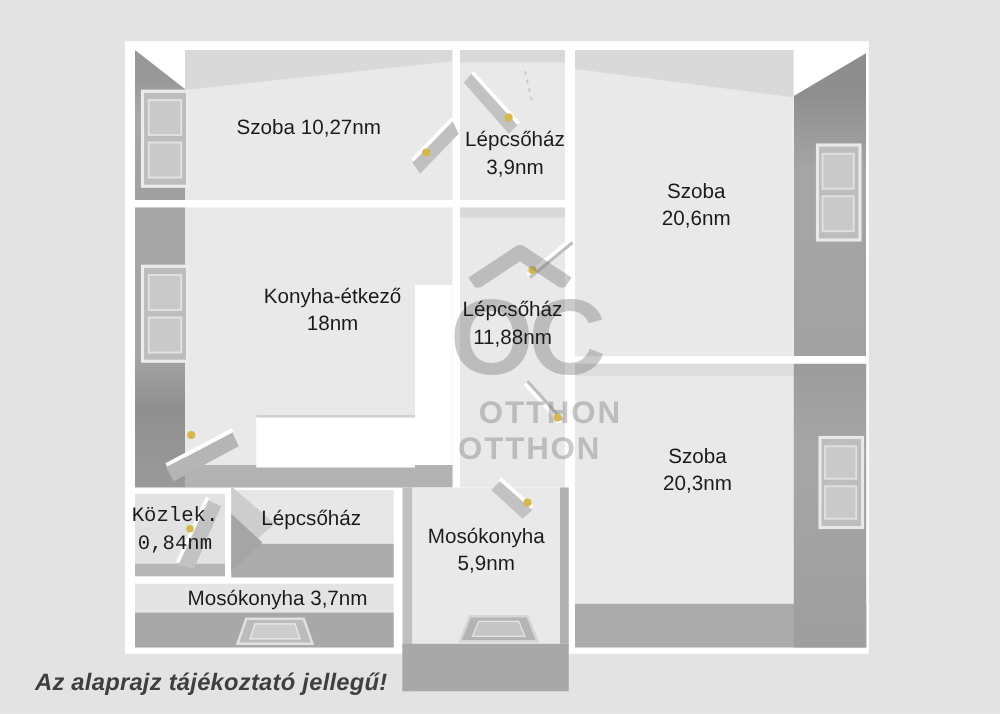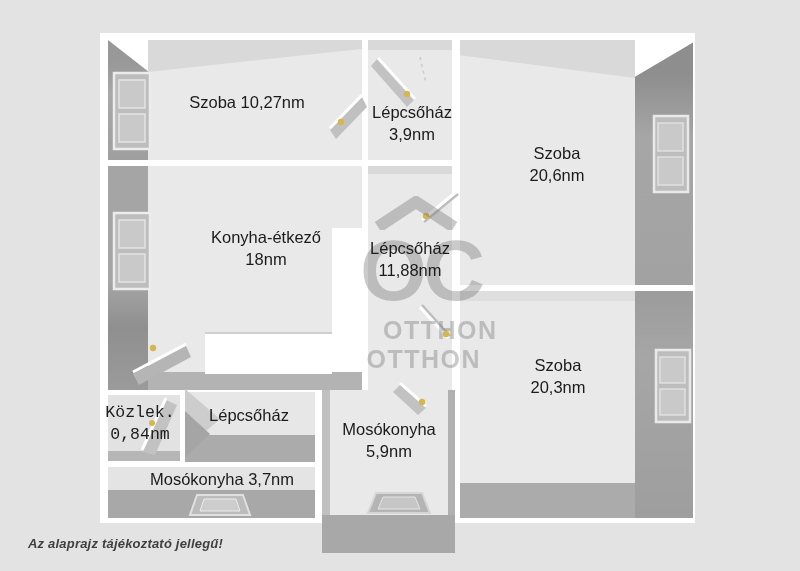--- a/index.html
+++ b/index.html
@@ -18,21 +18,21 @@
   .overlay{position:absolute;left:0;top:0;width:595px;height:490px;z-index:2;pointer-events:none;}
   .watermark{position:absolute;left:251px;top:163px;width:130px;z-index:3;text-align:right;
              color:var(--watermark);opacity:.38;}
   .wm-oc{font-size:86px;font-weight:700;letter-spacing:-4px;line-height:76px;margin-top:2px;}
   .wm-brand{font-size:25px;font-weight:700;letter-spacing:1.5px;line-height:29px;}
   .wm-brand.first{margin-top:8px;margin-left:32px;}
   .label{position:absolute;z-index:4;transform:translate(-50%,-50%);text-align:center;
          white-space:nowrap;font-size:16.5px;line-height:22px;color:var(--label-text);}
   .label span{display:block;}
   .label span:empty{display:none;}
-  .caption{position:absolute;left:28px;top:536px;font-size:13px;font-style:italic;
+  .caption{position:absolute;left:28px;top:536px;font-size:19px;font-style:italic;
            font-weight:600;color:var(--caption-text);letter-spacing:.2px;}
 </style>
 </head>
 <body>
 
 <div class="stage">
   <div class="plan">
 
     <div class="room" style="left:8px;top:7px;width:254px;height:120px;">
       <div class="part floor" style="left:40px;top:0;width:214px;height:120px;"></div>

